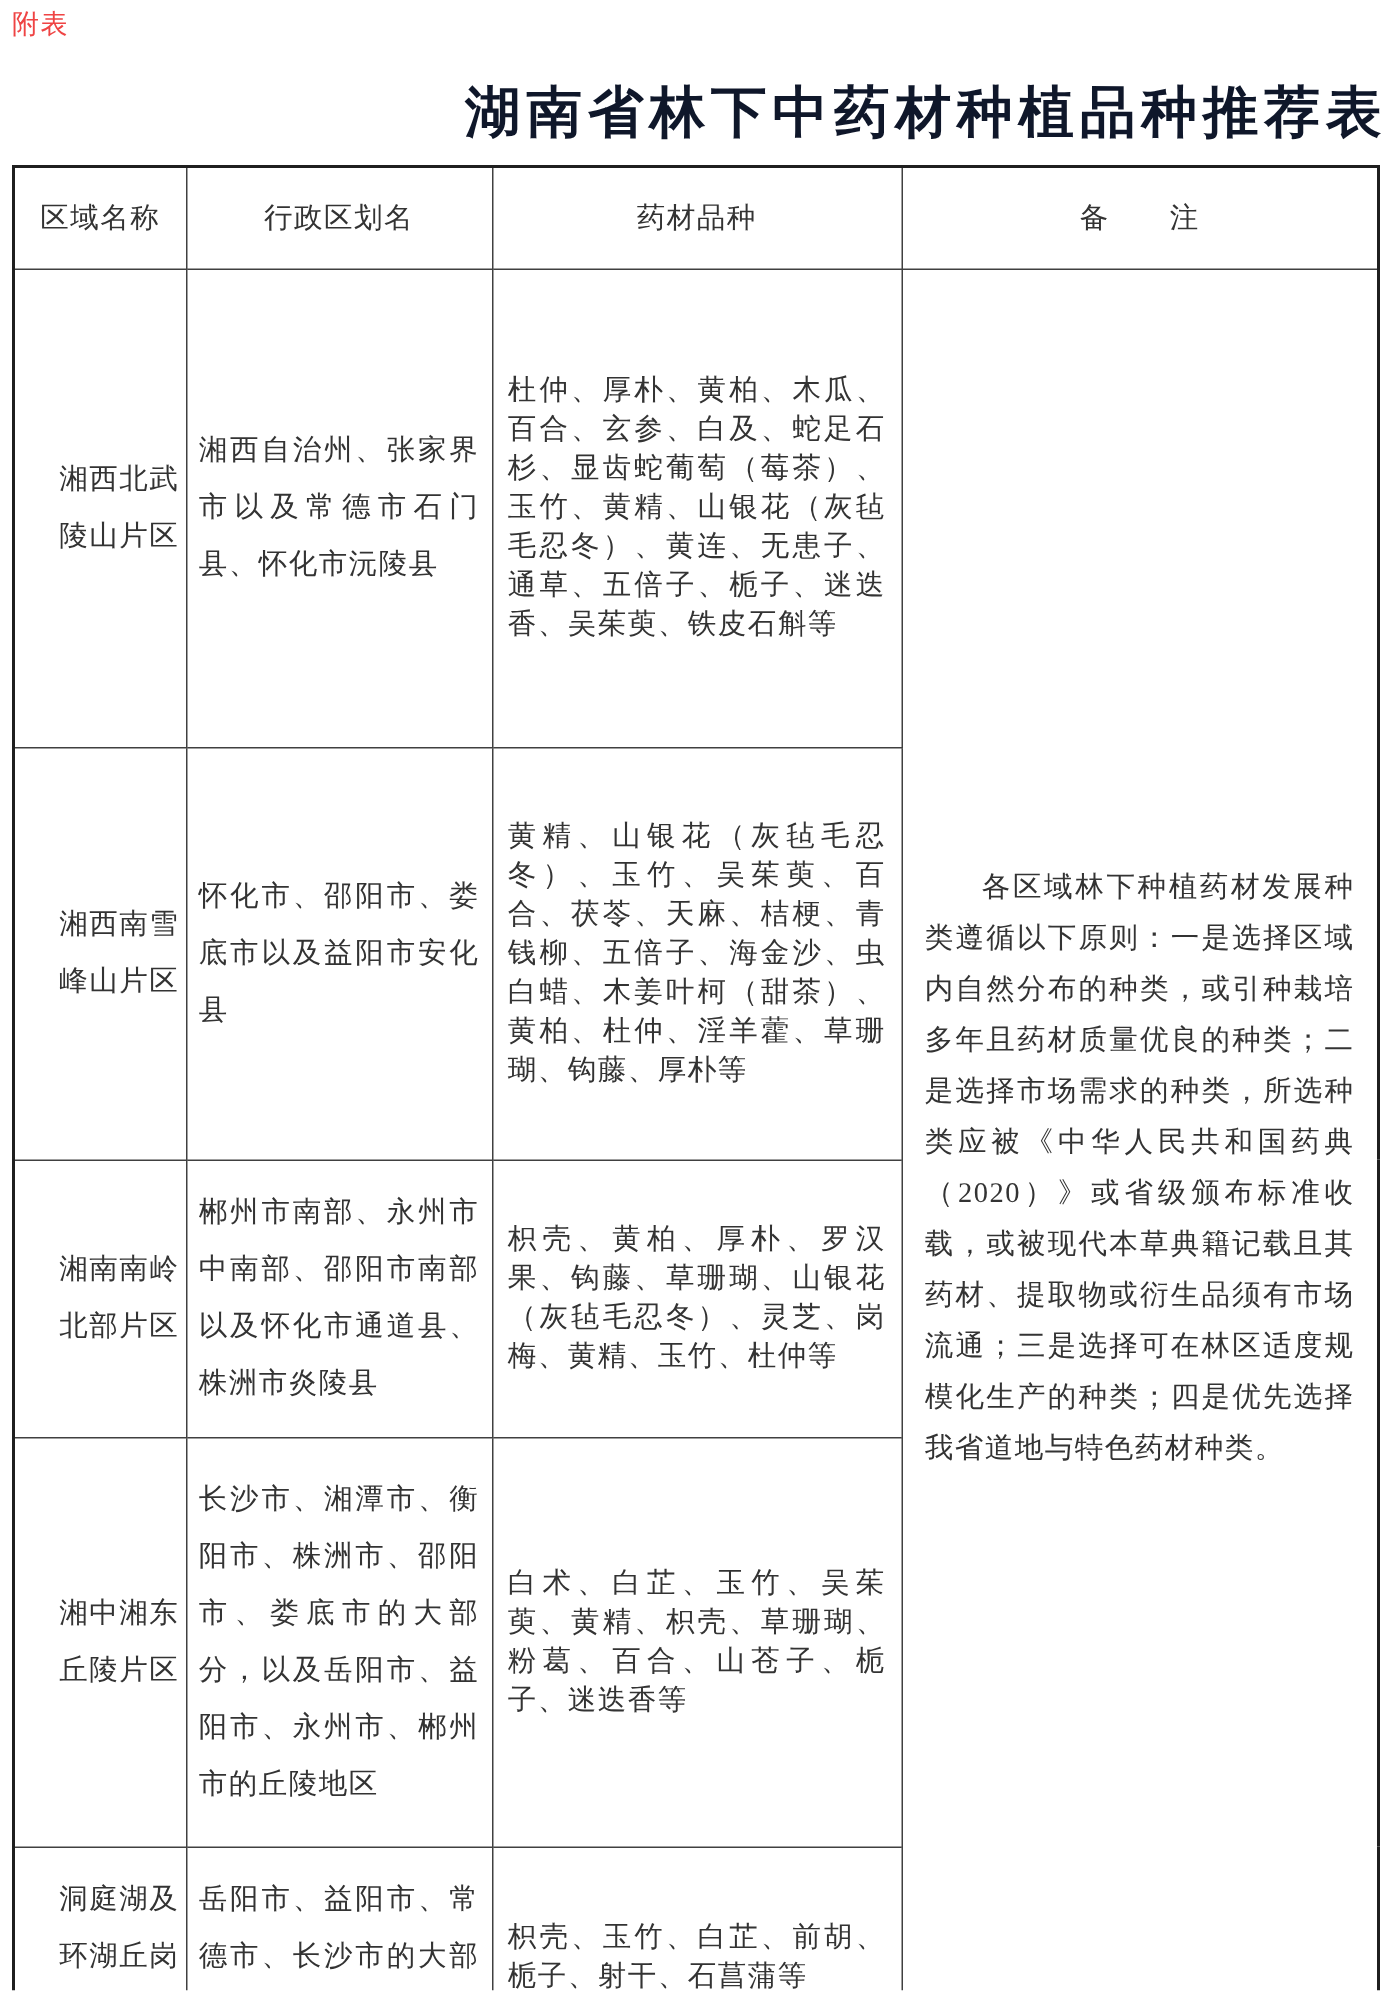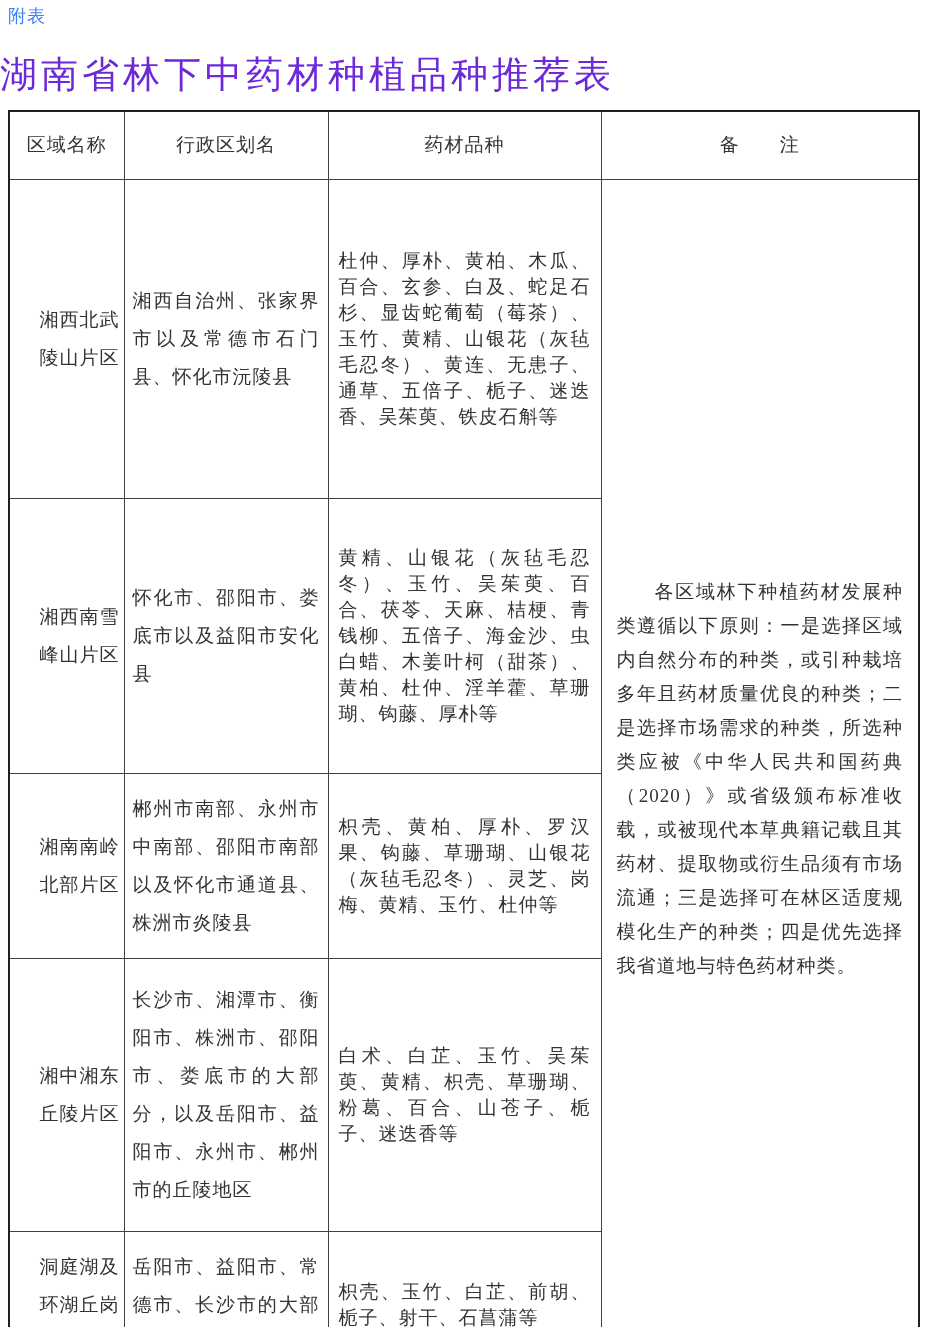--- a/index.html
+++ b/index.html
@@ -15,33 +15,33 @@
     height: 1327px;
     background: #ffffff;
     overflow: hidden;
   }
   .corner-label {
     position: absolute;
     top: 4px;
     left: 8px;
     font-size: 18px;
     letter-spacing: 1px;
-    color: #3b82f6;
+    color: #ef4444;
   }
   .doc-title {
     margin: 0;
     position: absolute;
     top: 50px;
     left: 0;
     width: 100%;
-    text-align: left;
+    text-align: right;
     font-size: 37px;
-    font-weight: normal;
+    font-weight: bold;
     letter-spacing: 4px;
-    color: #6d28d9;
+    color: #0f172a;
   }
   table.rec-table {
     position: absolute;
     top: 110px;
     left: 8px;
     width: 910px;
     border-collapse: collapse;
     table-layout: fixed;
     border: 2px solid #1f1f1f;
     border-bottom-width: 3px;

